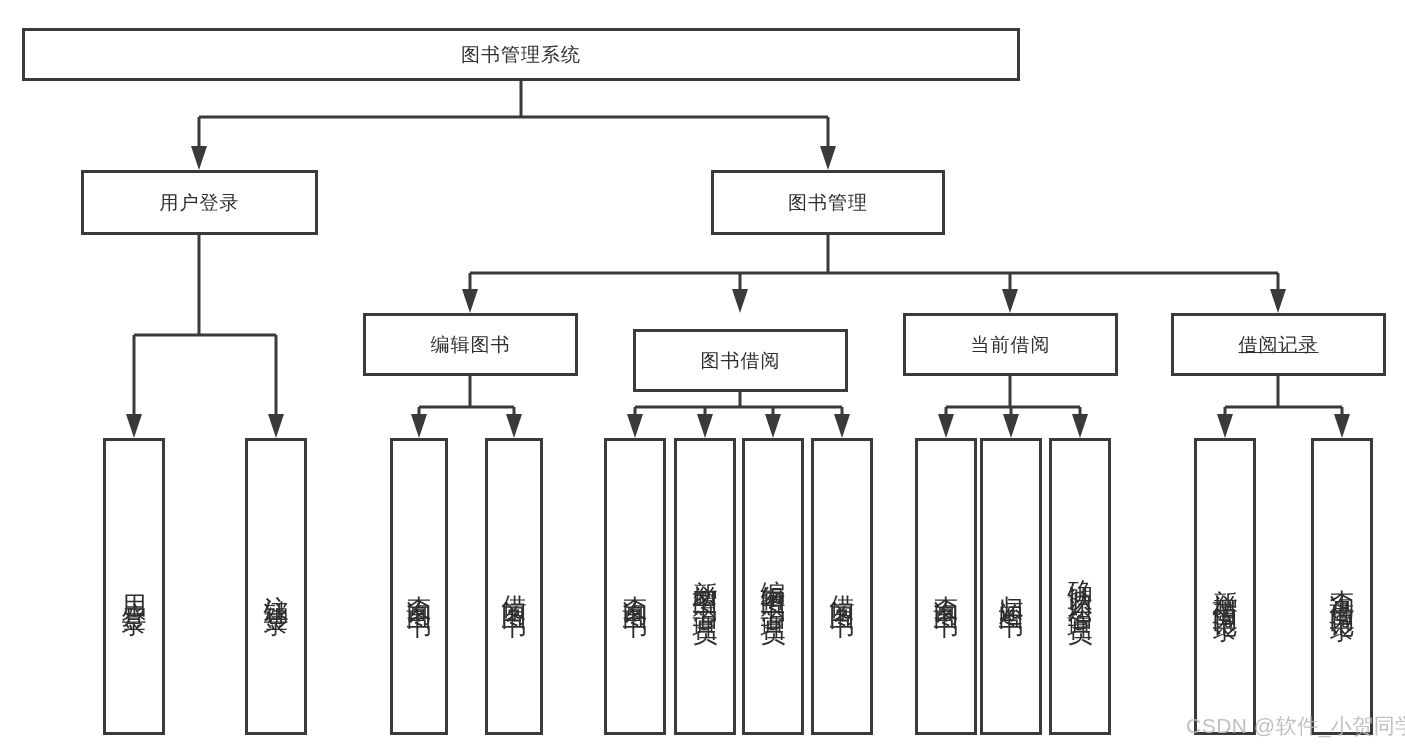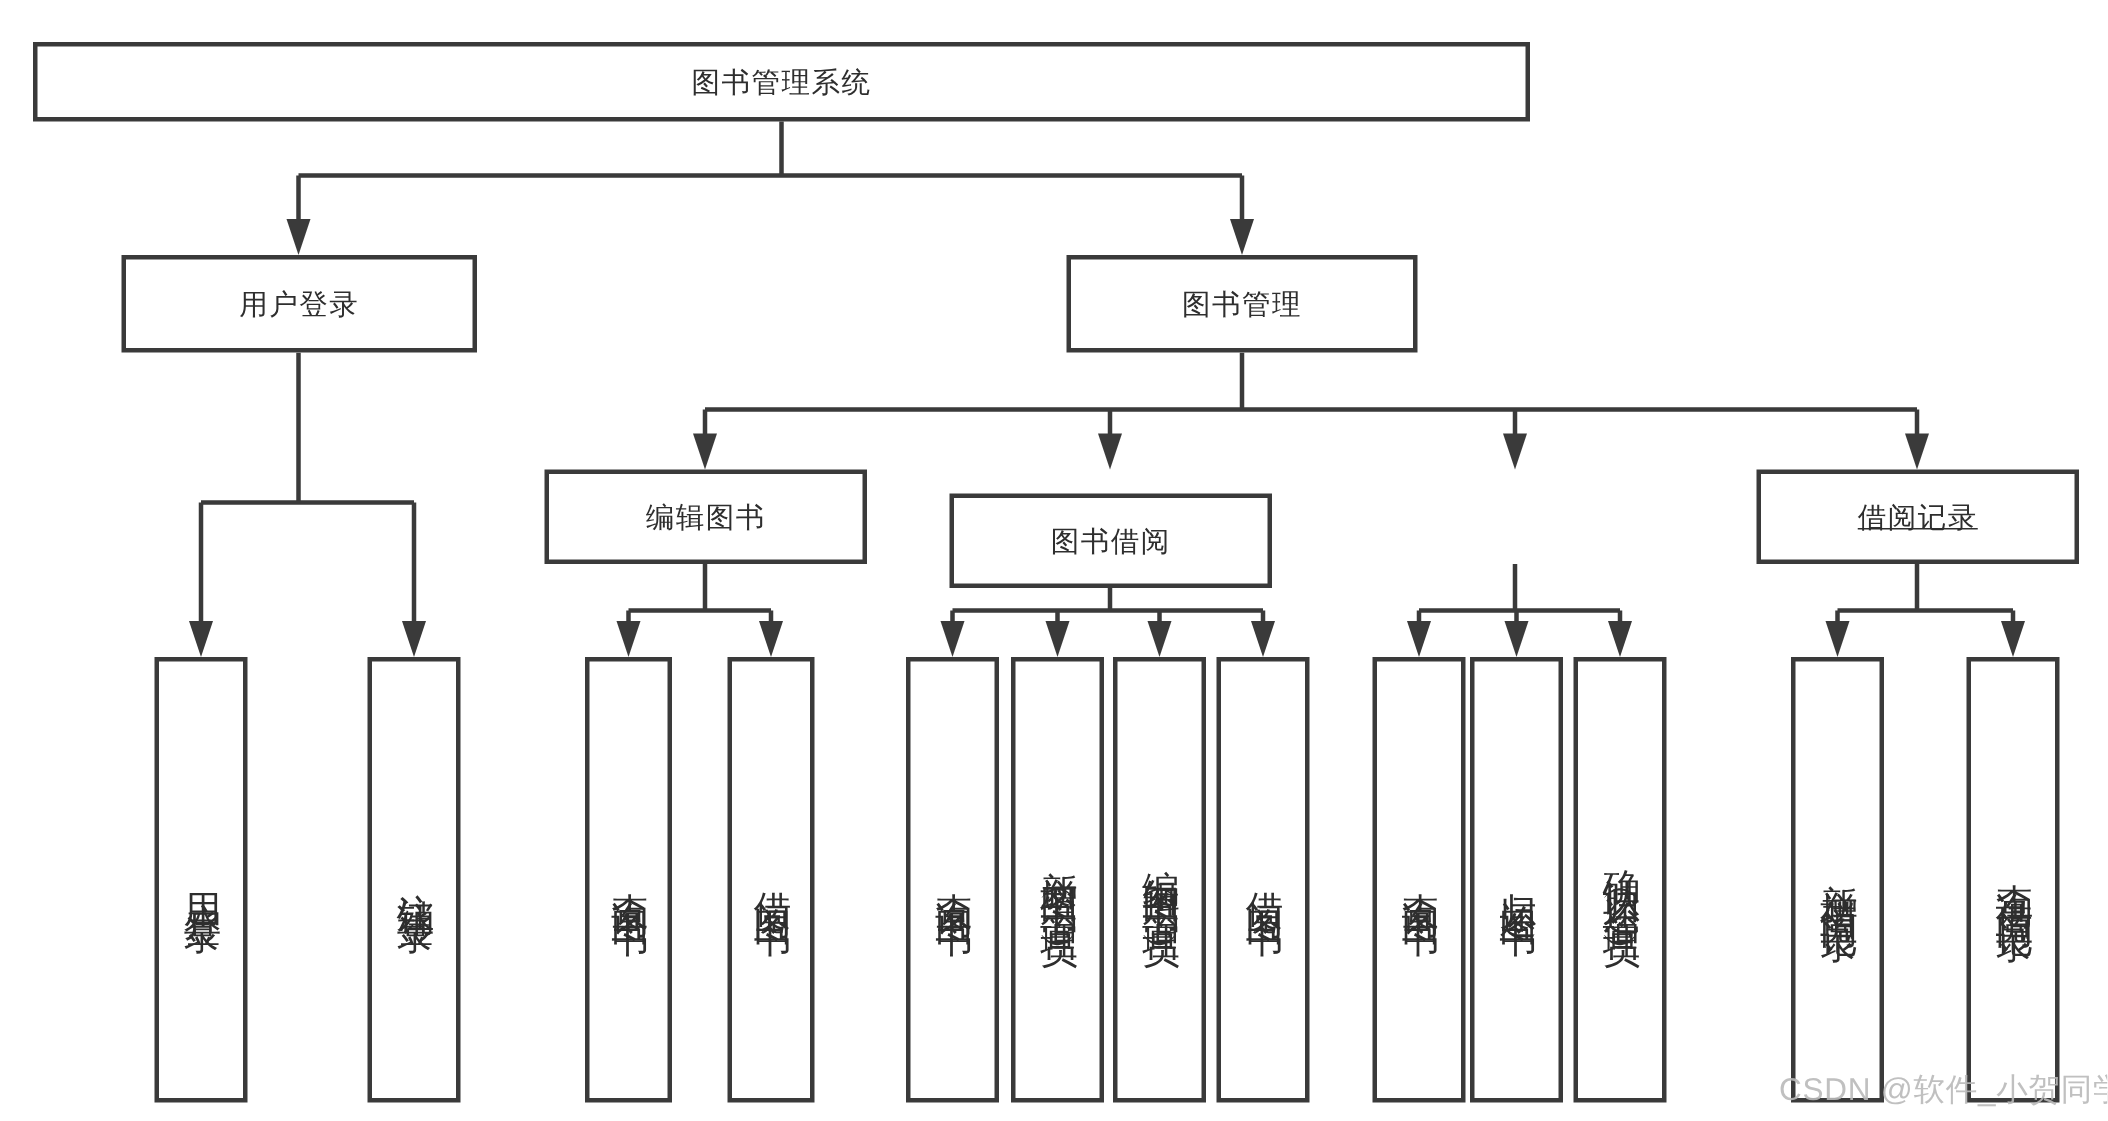--- a/index.html
+++ b/index.html
@@ -69,20 +69,23 @@
   <div class="hbox" style="left:711px;top:170px;width:234px;height:65px;">
     <span>图书管理</span>
   </div>
 
   <div class="hbox" style="left:363px;top:313px;width:215px;height:63px;">
     <span>编辑图书</span>
   </div>
   <div class="hbox" style="left:633px;top:329px;width:215px;height:63px;">
     <span>图书借阅</span>
   </div>
+  <div class="hbox" style="left:903px;top:313px;width:215px;height:63px;">
+    <span>当前借阅</span>
+  </div>
   <div class="hbox" style="left:1171px;top:313px;width:215px;height:63px;text-decoration:underline;">
     <span>借阅记录</span>
   </div>
 
   <div class="vbox" style="left:103px;top:438px;width:62px;height:297px;">
     <span>用户登录</span>
   </div>
   <div class="vbox" style="left:245px;top:438px;width:62px;height:297px;">
     <span>注销登录</span>
   </div>

